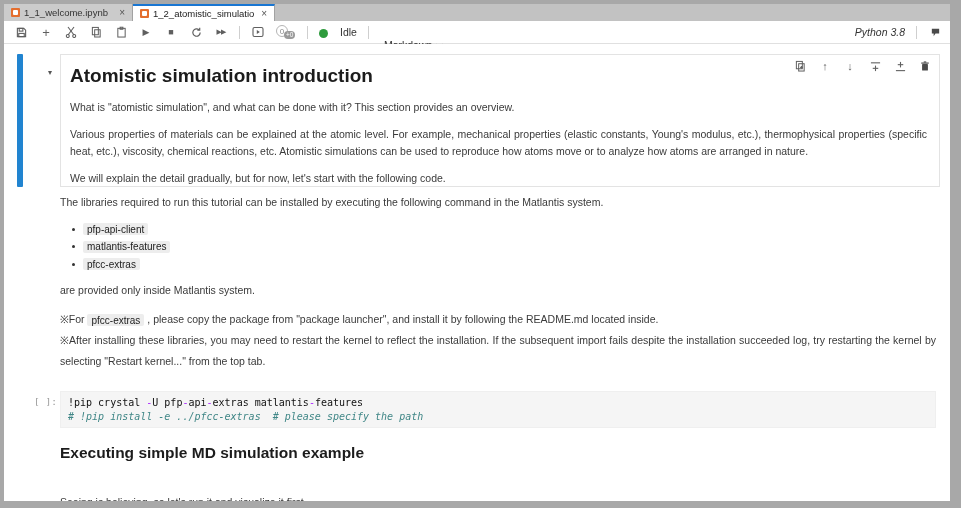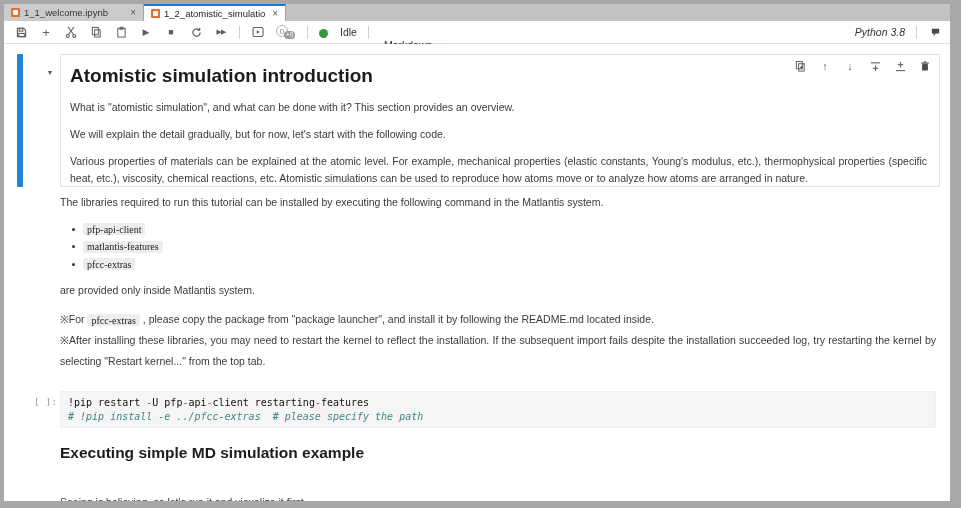--- a/index.html
+++ b/index.html
@@ -2,21 +2,21 @@
 <html><head>
 <meta charset="utf-8">
 <style>
   * { margin:0; padding:0; box-sizing:border-box; }
   html,body { width:961px; height:508px; font-family:"Liberation Sans", sans-serif; background:#fff; }
   .frame { width:961px; height:508px; border:solid #a8a8a8; border-width:4px 11px 7px 4px; background:#fff; overflow:hidden; display:flex; flex-direction:column; }
 
   
   .tabbar { height:17px; background:#c2c2c2; display:flex; align-items:stretch; flex:0 0 auto; }
   .tab { display:flex; align-items:center; gap:4px; padding:0 7px; font-size:9.5px; color:#333; border-right:1px solid #a2a2a2; cursor:default; }
-  .tab.inactive { background:#cbcbcb; width:140px; }
+  .tab.inactive { background:#cbcbcb; width:129px; }
   .tab.active { background:#fff; border-top:2px solid #1976d2; width:142px; color:#222; }
   .tab-label { white-space:nowrap; overflow:hidden; flex:1; }
   .tab-close { color:#555; font-size:10px; padding-left:2px; }
   .nb-file-icon { width:9px; height:9px; background:#e46e2e; border-radius:1px; position:relative; flex:0 0 auto; }
   .nb-file-icon::after { content:""; position:absolute; left:2px; top:2px; right:2px; bottom:2px; background:#fff; border-radius:1px; }
 
   
   .toolbar { height:23px; background:#fff; border-bottom:1px solid #e0e0e0; display:flex; align-items:center; padding:0 8px 0 10px; gap:11px; flex:0 0 auto; font-size:10.5px; color:#333; }
   .tbtn { display:flex; align-items:center; justify-content:center; width:14px; height:16px; color:#5f5f5f; font-size:10px; }
   .tbtn svg { display:block; }
@@ -48,21 +48,21 @@
   .md-p { font-size:10.5px; color:#3a3a3a; line-height:17px; }
   .cell1 .md-p { margin-bottom:10px; }
   .cell1 .md-p.wrap2 { text-align:justify; margin-bottom:10px; }
 
   .mdsection { position:absolute; left:56px; right:14px; top:150px; }
   h2.md-h2 { font-size:15.5px; font-weight:700; color:#1c1c1c; margin:10px 0 14px 0; }
   .mdsection .md-p { margin-bottom:10px; }
   ul.md-list { list-style:none; margin:12px 0 12px 6px; }
   ul.md-list li { font-size:10.5px; color:#333; margin-bottom:5.5px; display:flex; align-items:center; gap:8px; }
   .bullet-dot { width:3px; height:3px; border-radius:50%; background:#333; flex:0 0 auto; margin-left:6px; }
-  code.chip { font-family:Liberation Serif, serif; font-size:10px; background:#ededed; color:#222; padding:0.5px 4px; border-radius:2px; }
+  code.chip { font-family:Liberation Sans, sans-serif; font-size:10px; background:#ededed; color:#222; padding:0.5px 4px; border-radius:2px; }
   .md-multiline { font-size:10.5px; color:#3a3a3a; line-height:21px; text-align:justify; }
 
   
   .code-row { position:absolute; left:0; right:14px; top:347px; display:flex; }
   .code-prompt { width:56px; flex:0 0 auto; font-family:"DejaVu Sans Mono", monospace; font-size:9.5px; color:#9a9a9a; text-align:left; padding:5px 0 0 30px; }
   .code-editor { flex:1; background:#f5f5f5; border:1px solid #efefef; padding:4px 7px; }
   .code-line { font-family:"DejaVu Sans Mono", monospace; font-size:10px; line-height:13.5px; color:#111; white-space:pre; }
   .tok-plain { color:#111; }
   .tok-op { color:#aa22ff; }
   .code-line.comment { color:#3f8686; font-style:italic; }
@@ -190,22 +190,22 @@
         <span class="ct-btn">
           <svg width="10" height="12" viewBox="0 0 12 12">
               <rect x="2.5" y="3.5" width="7" height="8" rx="0.8" fill="#4a4a4a"></rect>
               <rect x="1.5" y="1.8" width="9" height="1.4" fill="#4a4a4a"></rect>
               <rect x="4.5" y="0.5" width="3" height="1.4" fill="#4a4a4a"></rect>
             </svg>
         </span>
       </div>
       <h1 class="md-h1">Atomistic simulation introduction</h1>
       <p class="md-p">What is "atomistic simulation", and what can be done with it? This section provides an overview.</p>
+      <p class="md-p wrap2">Various properties of materials can be explained at the atomic level. For example, mechanical properties (elastic constants, Young's modulus, etc.), thermophysical properties (specific heat, etc.), viscosity, chemical reactions, etc. Atomistic simulations can be used to reproduce how atoms move or to analyze how atoms are arranged in nature.</p>
       <p class="md-p">We will explain the detail gradually, but for now, let's start with the following code.</p>
-      <p class="md-p wrap2">Various properties of materials can be explained at the atomic level. For example, mechanical properties (elastic constants, Young's modulus, etc.), thermophysical properties (specific heat, etc.), viscosity, chemical reactions, etc. Atomistic simulations can be used to reproduce how atoms move or to analyze how atoms are arranged in nature.</p>
     </div>
 
     <div class="mdsection">
       <p class="md-p">The libraries required to run this tutorial can be installed by executing the following command in the Matlantis system.</p>
       <ul class="md-list">
         <li>
             <span class="bullet-dot"></span>
             <code class="chip">pfp-api-client</code>
           </li>
         <li>
@@ -220,21 +220,21 @@
       <p class="md-p">are provided only inside Matlantis system.</p>
       <div class="md-multiline">
         <span>※For </span><code class="chip">pfcc-extras</code><span> , please copy the package from "package launcher", and install it by following the README.md located inside.</span><br>
         <span>※After installing these libraries, you may need to restart the kernel to reflect the installation. If the subsequent import fails despite the installation succeeded log, try restarting the kernel by selecting "Restart kernel..." from the top tab.</span>
       </div>
     </div>
 
     <div class="code-row">
       <div class="code-prompt">[ ]:</div>
       <div class="code-editor">
-        <div class="code-line"><span class="tok-plain">!pip restart </span><span class="tok-op">-</span><span class="tok-plain">U pfp</span><span class="tok-op">-</span><span class="tok-plain">api</span><span class="tok-op">-</span><span class="tok-plain">client restarting</span><span class="tok-op">-</span><span class="tok-plain">features</span></div>
+        <div class="code-line"><span class="tok-plain">!pip crystal </span><span class="tok-op">-</span><span class="tok-plain">U pfp</span><span class="tok-op">-</span><span class="tok-plain">api</span><span class="tok-op">-</span><span class="tok-plain">extras matlantis</span><span class="tok-op">-</span><span class="tok-plain">features</span></div>
         <div class="code-line comment"># !pip install -e ../pfcc-extras  # please specify the path</div>
       </div>
     </div>
 
     <div class="section3">
       <h2 class="md-h2">Executing simple MD simulation example</h2>
       <p class="md-p">
         <br>
         <span>Seeing is believing, so let's run it and visualize it first.</span>
       </p>

